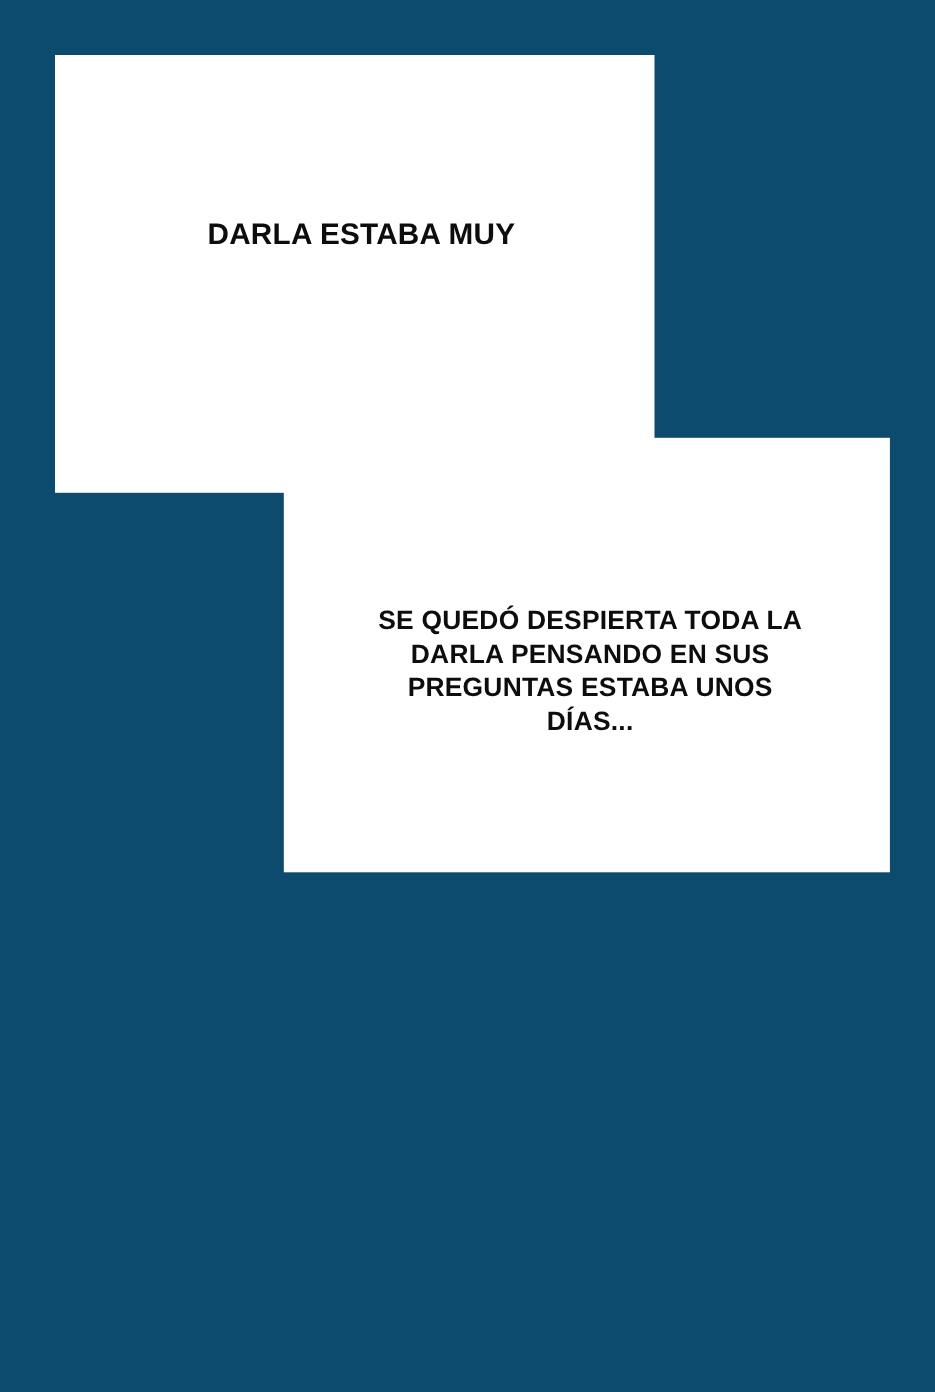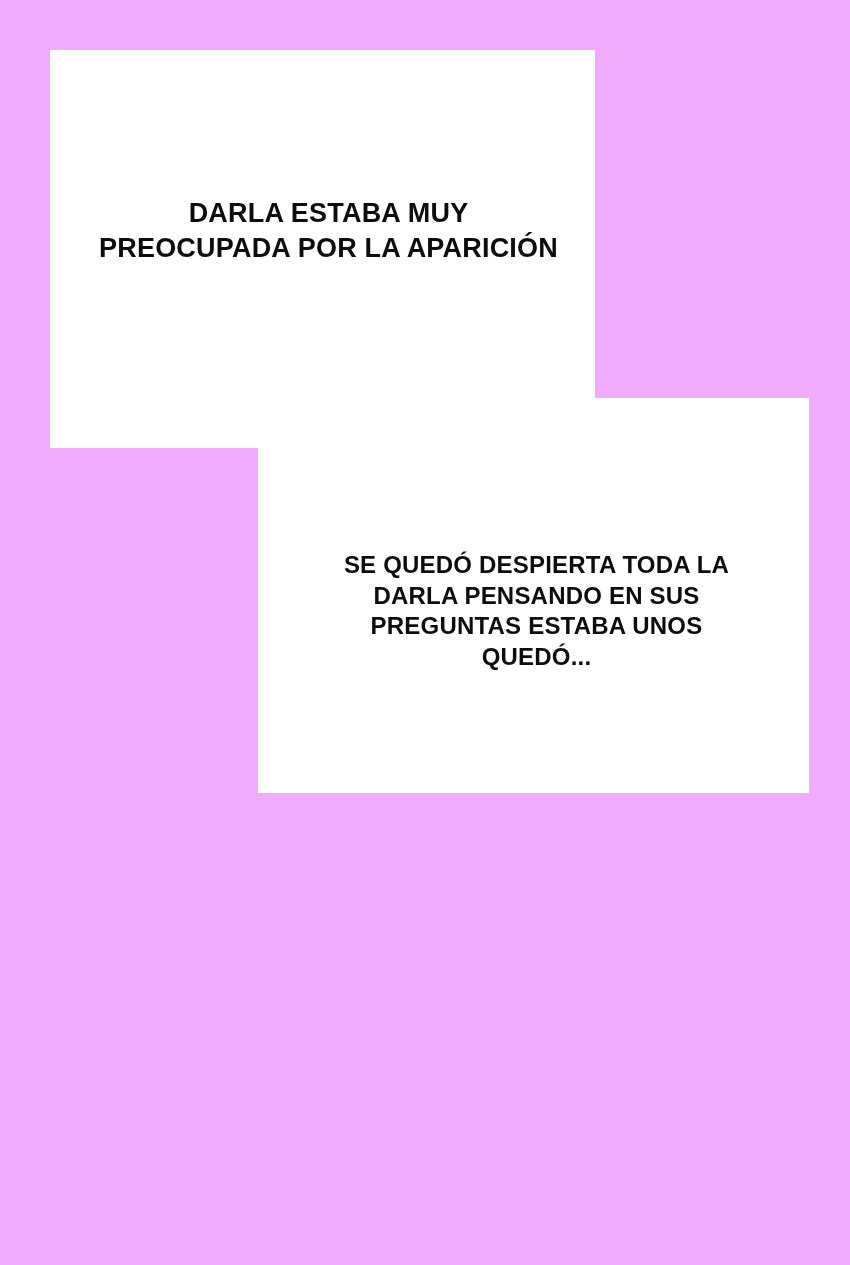--- a/index.html
+++ b/index.html
@@ -14,21 +14,21 @@
     overflow: hidden;
     font-family: "Liberation Sans", sans-serif;
   }
 
   .page {
     position: absolute;
     left: 0;
     top: 0;
     width: 850px;
     height: 1265px;
-    background: #f0abfc;
+    background: #0c4a6e;
   }
 
   .panel {
     position: absolute;
     background: #ffffff;
     box-sizing: border-box;
   }
 
   
   .panel-1 {
@@ -75,26 +75,25 @@
   }
 </style>
 </head>
 <body>
 
 <div class="page">
 
   <div class="panel panel-1">
     <div class="caption caption-1">
       <span class="line">DARLA ESTABA MUY</span>
-      <span class="line">PREOCUPADA POR LA APARICIÓN</span>
     </div>
   </div>
 
   <div class="panel panel-2">
     <div class="caption caption-2">
       <span class="line">SE QUEDÓ DESPIERTA TODA LA</span>
       <span class="line">DARLA PENSANDO EN SUS</span>
       <span class="line">PREGUNTAS ESTABA UNOS</span>
-      <span class="line">QUEDÓ...</span>
+      <span class="line">DÍAS...</span>
     </div>
   </div>
 
 </div>
 
 </body></html>

